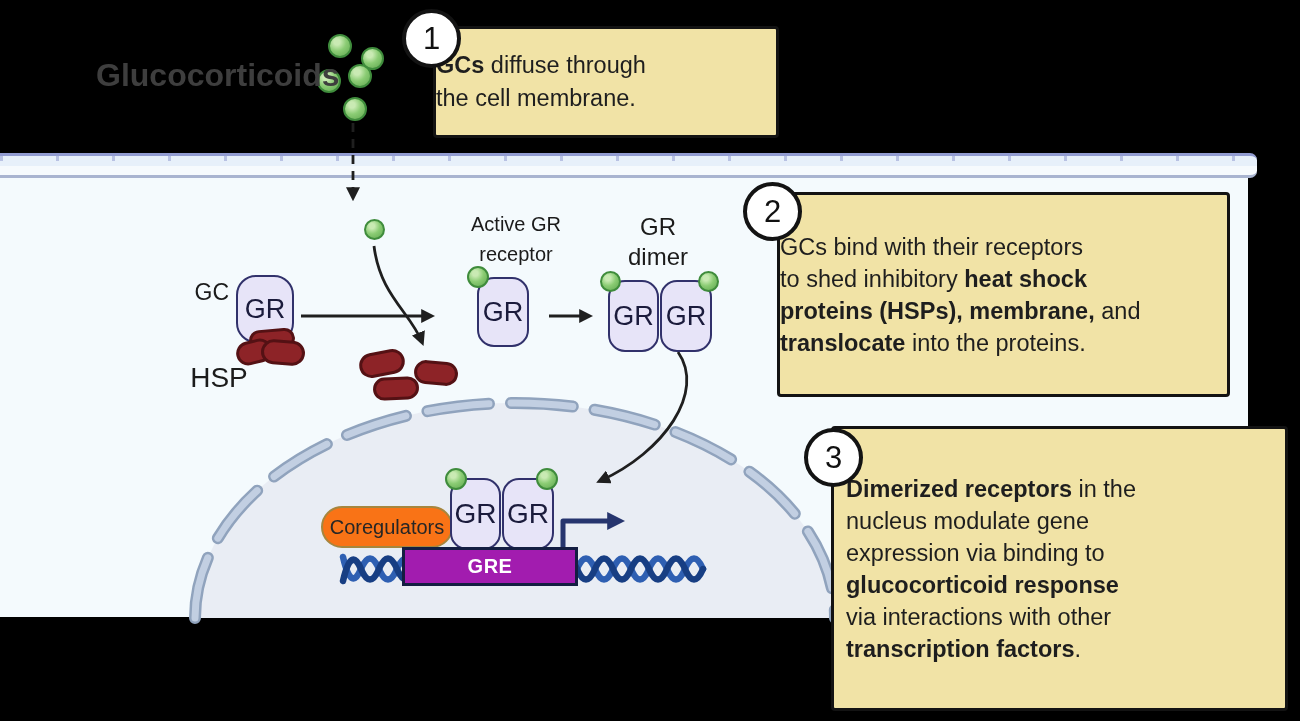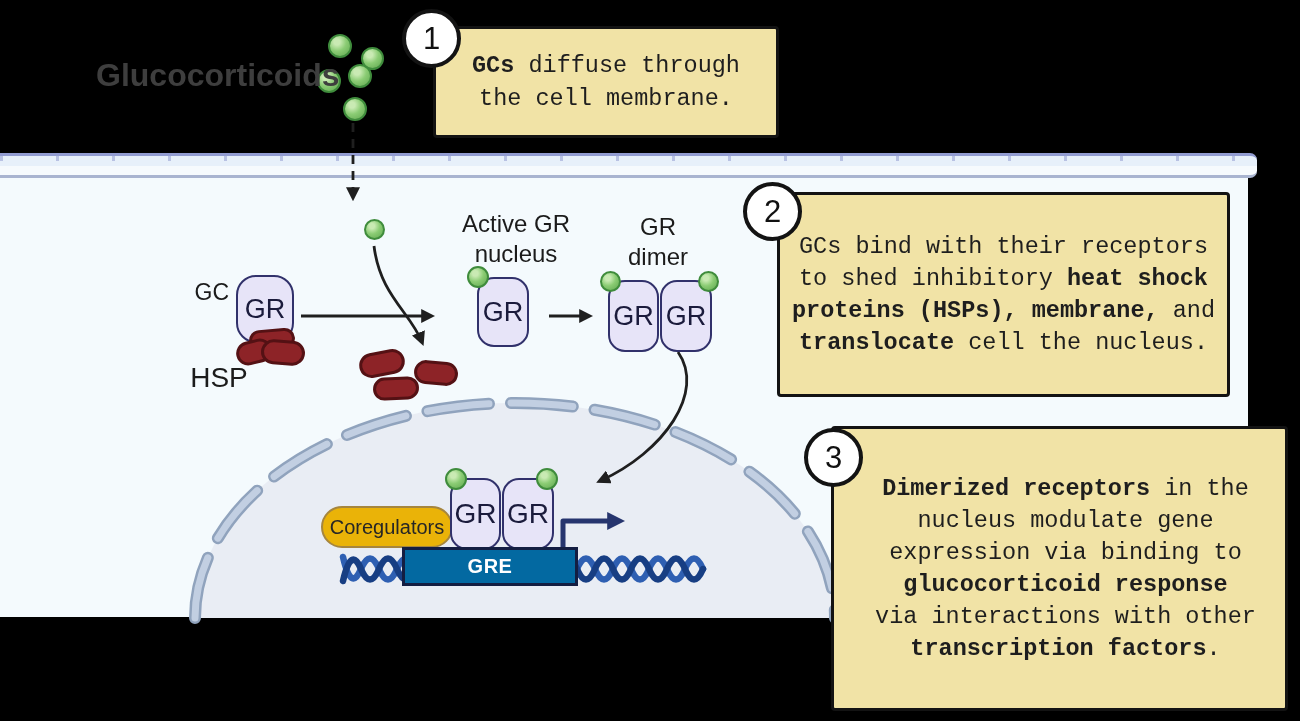--- a/index.html
+++ b/index.html
@@ -30,39 +30,39 @@
   .gc-ball{
     box-sizing:border-box;border-radius:50%;z-index:4;
     background:radial-gradient(circle at 35% 30%,#c9eab3 0 16%,#8bcc74 48%,#5ea64e 100%);
     border:2px solid #3f8c3c;
   }
   .hsp{
     box-sizing:border-box;background:#8d2327;border:3px solid #541114;border-radius:13px;z-index:3;
   }
   .pill{
     left:321px;top:506px;width:132px;height:42px;box-sizing:border-box;z-index:3;
-    background:#eab308;border:2.5px solid #a6863e;border-radius:22px;
+    background:#f97316;border:2.5px solid #a6863e;border-radius:22px;
     display:flex;align-items:center;justify-content:center;font-size:20px;color:#262626;
   }
   .gre{
     left:402px;top:547px;width:176px;height:39px;box-sizing:border-box;z-index:3;
-    background:#0369a1;border:3px solid #141e42;
+    background:#a21caf;border:3px solid #141e42;
     display:flex;align-items:center;justify-content:center;
     color:#fff;font-size:20px;font-weight:600;letter-spacing:.5px;
   }
   
   .lbl{color:#1b1b1b;z-index:5;line-height:30px;}
   .lbl.center{text-align:center;}
   .lbl.right{text-align:right;}
   
   .callout{
     box-sizing:border-box;background:#f1e3a6;border:3.5px solid #131313;border-radius:4px;
     z-index:6;display:flex;align-items:center;justify-content:center;
   }
-  .c-body{width:100%;text-align:center;color:#1e1e1e;font-size:23.5px;line-height:33px;font-family:Liberation Mono, monospace;}
+  .c-body{width:100%;text-align:left;color:#1e1e1e;font-size:23.5px;line-height:33px;}
   .badge{
     box-sizing:border-box;width:59px;height:59px;border-radius:50%;background:#fff;
     border:4px solid #131313;z-index:7;display:flex;align-items:center;justify-content:center;
     font-size:31px;color:#111;
   }
 </style>
 </head>
 <body>
 
 <div class="stage">
@@ -144,23 +144,23 @@
   </div>
 
   <div class="abs lbl center" style="left:96px;top:60px;width:208px;font-size:32px;font-weight:700;color:#3e3e3e;">Glucocorticoids</div>
 
   <div class="abs lbl right" style="left:105px;top:277px;width:124px;font-size:23px;line-height:31px;">
     <div>GC</div>
   </div>
 
   <div class="abs lbl center" style="left:183px;top:363px;width:72px;font-size:28px;">HSP</div>
 
-  <div class="abs lbl center" style="left:444px;top:209px;width:144px;font-size:24px;">
+  <div class="abs lbl center" style="left:444px;top:209px;width:144px;font-size:20px;">
     <div>Active GR</div>
-    <div>nucleus</div>
+    <div>receptor</div>
   </div>
 
   <div class="abs lbl center" style="left:600px;top:212px;width:116px;font-size:24px;">
     <div>GR</div>
     <div>dimer</div>
   </div>
 
   <div class="abs callout" style="left:433px;top:26px;width:346px;height:112px;">
     <div class="c-body" style="line-height:33px;">
         <div><span style="font-weight: 700;">GCs</span><span> diffuse through</span></div>
@@ -169,21 +169,21 @@
   </div>
   <div class="abs badge" style="left:402px;top:9px;">
     <span>1</span>
   </div>
 
   <div class="abs callout" style="left:777px;top:192px;width:453px;height:205px;">
     <div class="c-body" style="line-height:32px;">
         <div><span>GCs bind with their receptors</span></div>
         <div><span>to shed inhibitory </span><span style="font-weight: 700;">heat shock</span></div>
         <div><span style="font-weight: 700;">proteins (HSPs), membrane,</span><span> and</span></div>
-        <div><span style="font-weight: 700;">translocate</span><span> cell the nucleus.</span></div>
+        <div><span style="font-weight: 700;">translocate</span><span> into the proteins.</span></div>
       </div>
   </div>
   <div class="abs badge" style="left:743px;top:182px;">
     <span>2</span>
   </div>
 
   <div class="abs callout" style="left:831px;top:426px;width:457px;height:285px;padding-left:12px;">
     <div class="c-body" style="line-height:32px;">
         <div><span style="font-weight: 700;">Dimerized receptors</span><span> in the</span></div>
         <div><span>nucleus modulate gene</span></div>

